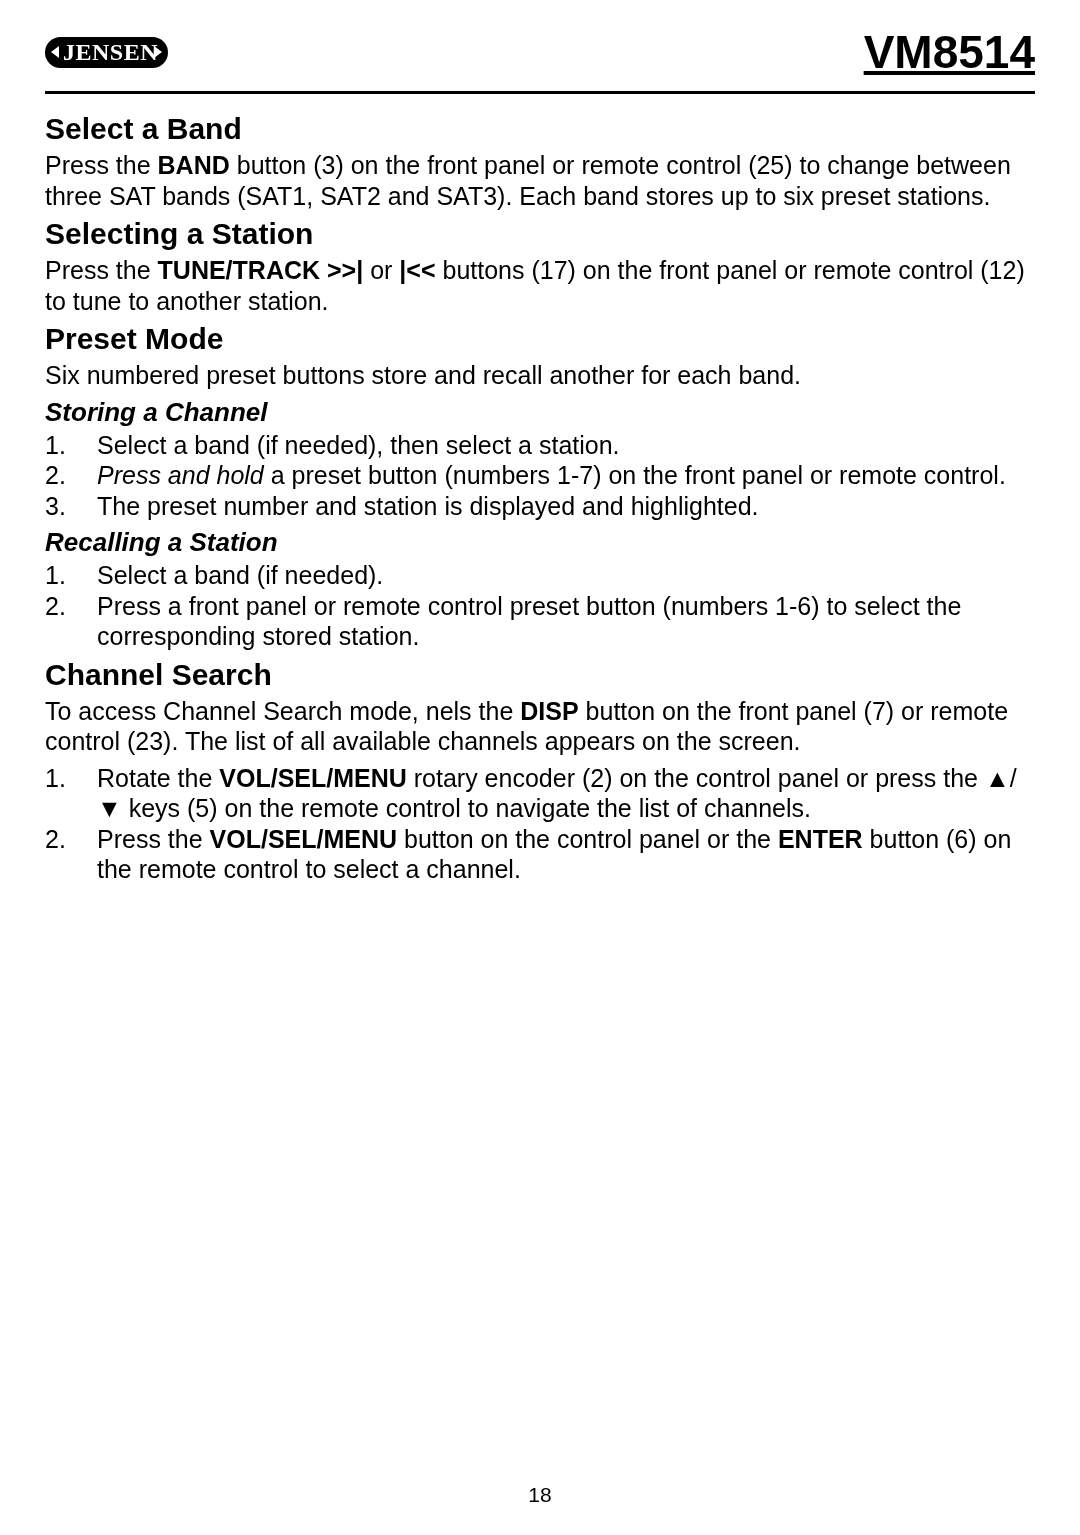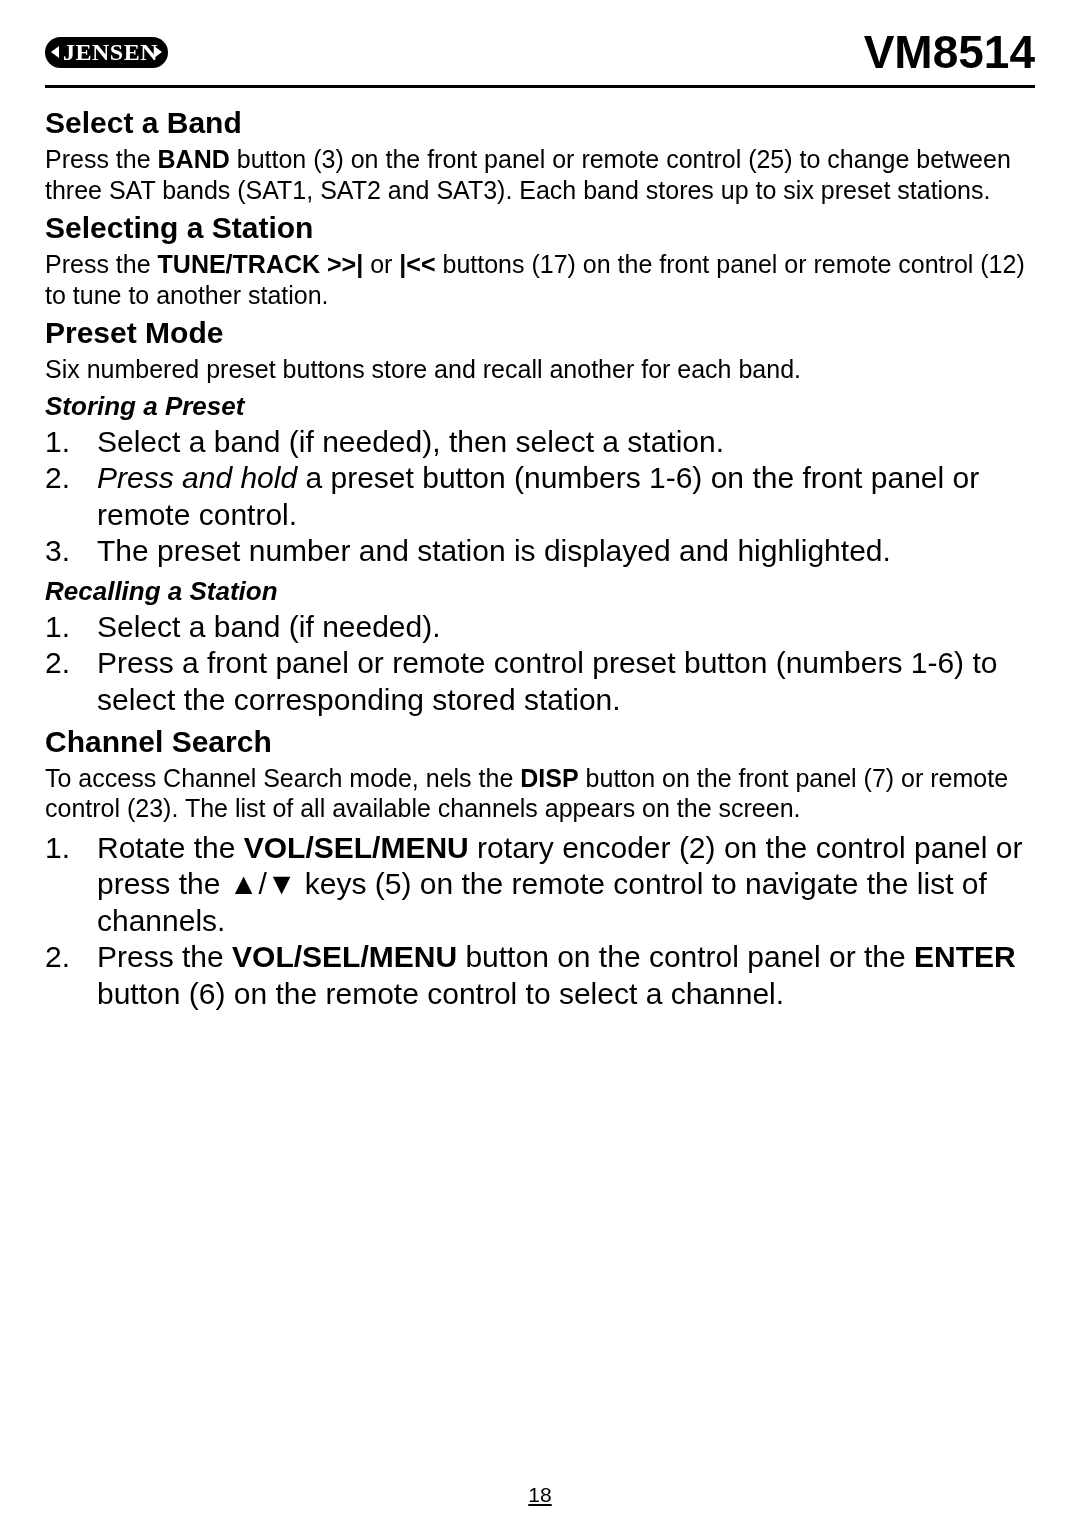--- a/index.html
+++ b/index.html
@@ -14,22 +14,23 @@
       font-family: Arial, Helvetica, sans-serif;
       color: #000;
       padding: 25px 45px 0 45px;
       position: relative;
     }
     .header {
       display: flex;
       justify-content: space-between;
       align-items: center;
       border-bottom: 3px solid #000;
-      padding-bottom: 6px;
+      padding-bottom: 12px;
       margin-bottom: 18px;
+      text-decoration: underline;
     }
     .logo {
       background: #000;
       color: #fff;
       border-radius: 50px;
       padding: 2px 10px 2px 18px;
       font-family: Georgia, 'Times New Roman', serif;
       font-weight: bold;
       font-size: 24px;
       letter-spacing: 0.5px;
@@ -82,42 +83,41 @@
       margin-top: 6px;
       margin-bottom: 2px;
     }
     ol {
       list-style: none;
       counter-reset: item;
       margin-bottom: 6px;
     }
     ol li {
       counter-increment: item;
-      font-size: 30px;
+      font-size: 25px;
       line-height: 1.22;
       padding-left: 52px;
       position: relative;
     }
     ol li::before {
       content: counter(item) ".";
       position: absolute;
       left: 0;
       top: 0;
     }
     .bold { font-weight: bold; }
     .italic { font-style: italic; }
     .arrows { font-family: Arial, sans-serif; }
     .page-num {
       position: absolute;
       bottom: 28px;
       left: 0;
       right: 0;
       text-align: center;
       font-size: 21px;
-      text-decoration: underline;
     }
   </style>
 </head>
 <body>
 
 <div class="header">
   <div class="logo">JENSEN</div>
   <div class="model">VM8514</div>
 </div>
 
@@ -127,25 +127,25 @@
 </p>
 
 <h2>Selecting a Station</h2>
 <p class="body-text">
   <span>Press the </span><span class="bold">TUNE/TRACK &gt;&gt;|</span><span> or </span><span class="bold">|&lt;&lt;</span><span> buttons (17) on the front panel or remote control (12) to tune to another station.</span>
 </p>
 
 <h2>Preset Mode</h2>
 <p class="body-text">Six numbered preset buttons store and recall another for each band.</p>
 
-<p class="sub-heading">Storing a Preset</p>
+<p class="sub-heading">Storing a Channel</p>
 <ol>
   <li>Select a band (if needed), then select a station.</li>
   <li>
-    <span class="italic">Press and hold</span><span> a preset button (numbers 1-6) on the front panel or remote control.</span>
+    <span class="italic">Press and hold</span><span> a preset button (numbers 1-7) on the front panel or remote control.</span>
   </li>
   <li>The preset number and station is displayed and highlighted.</li>
 </ol>
 
 <p class="sub-heading">Recalling a Station</p>
 <ol>
   <li>Select a band (if needed).</li>
   <li>Press a front panel or remote control preset button (numbers 1-6) to select the corresponding stored station.</li>
 </ol>
 

